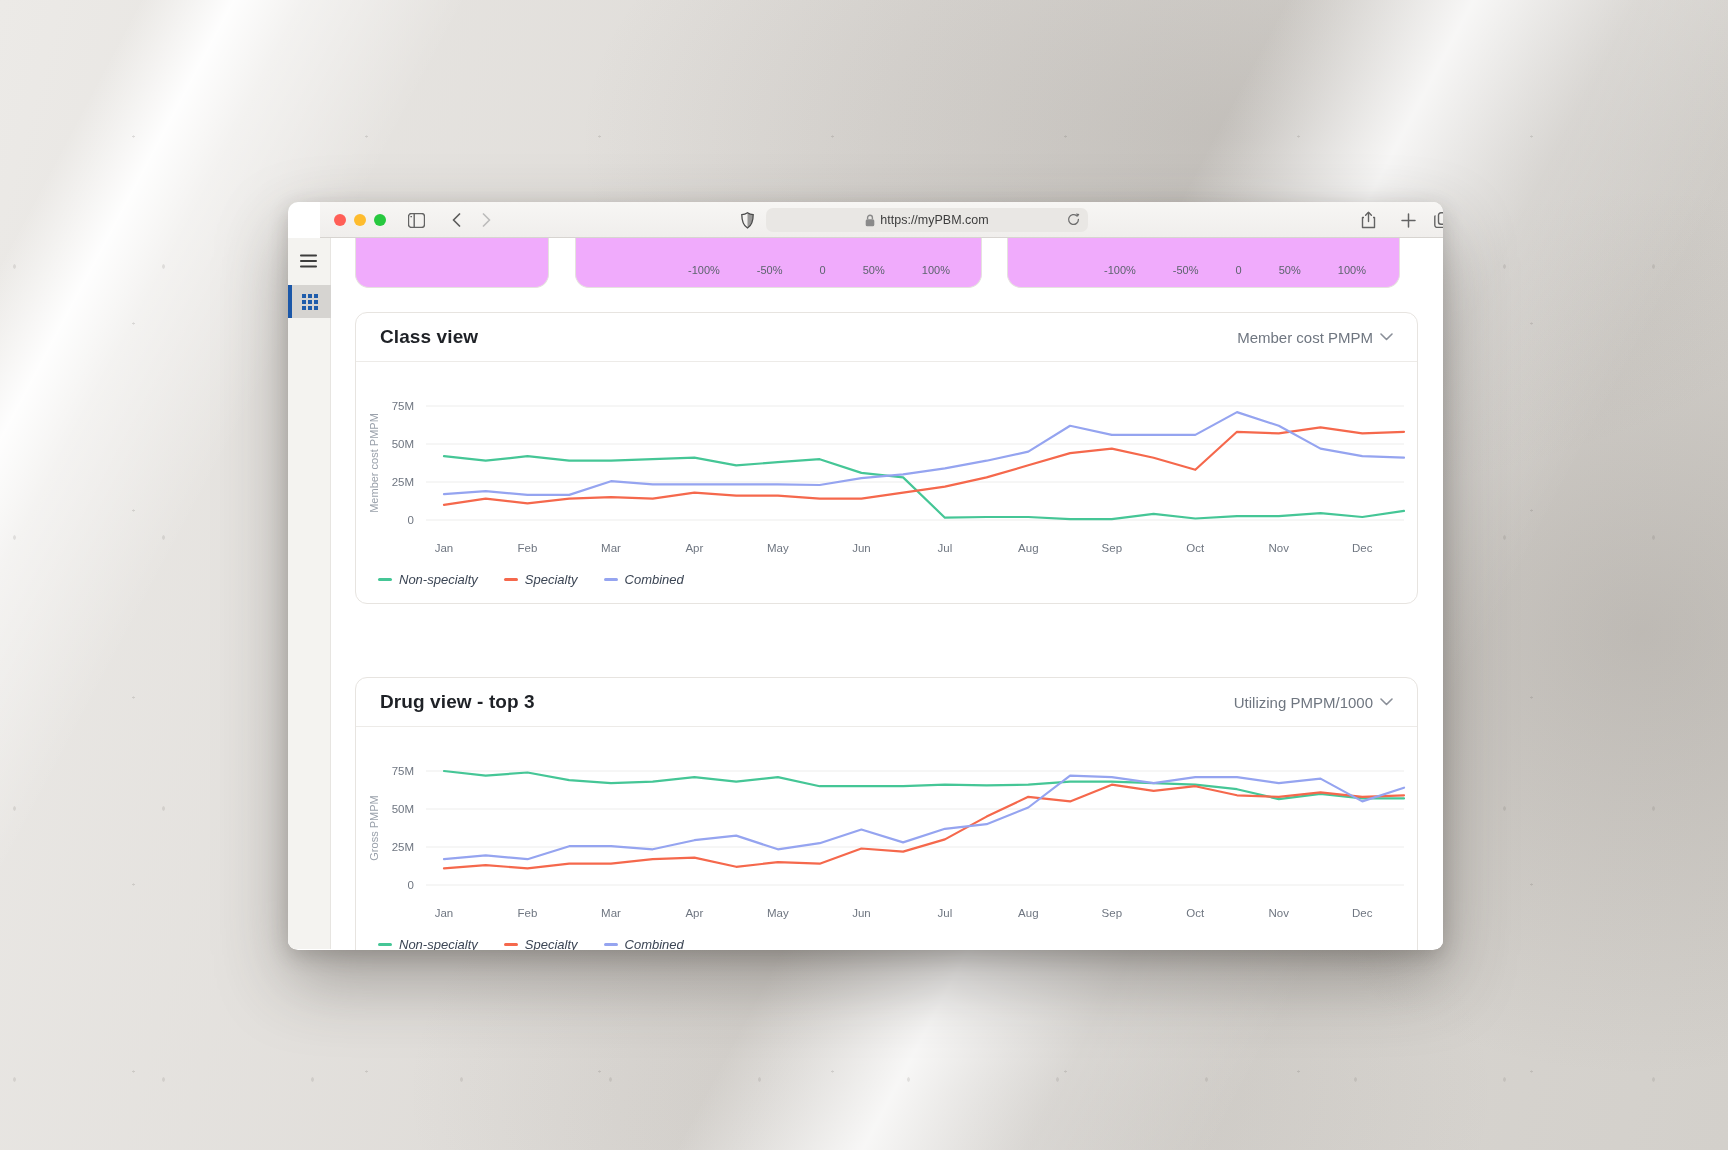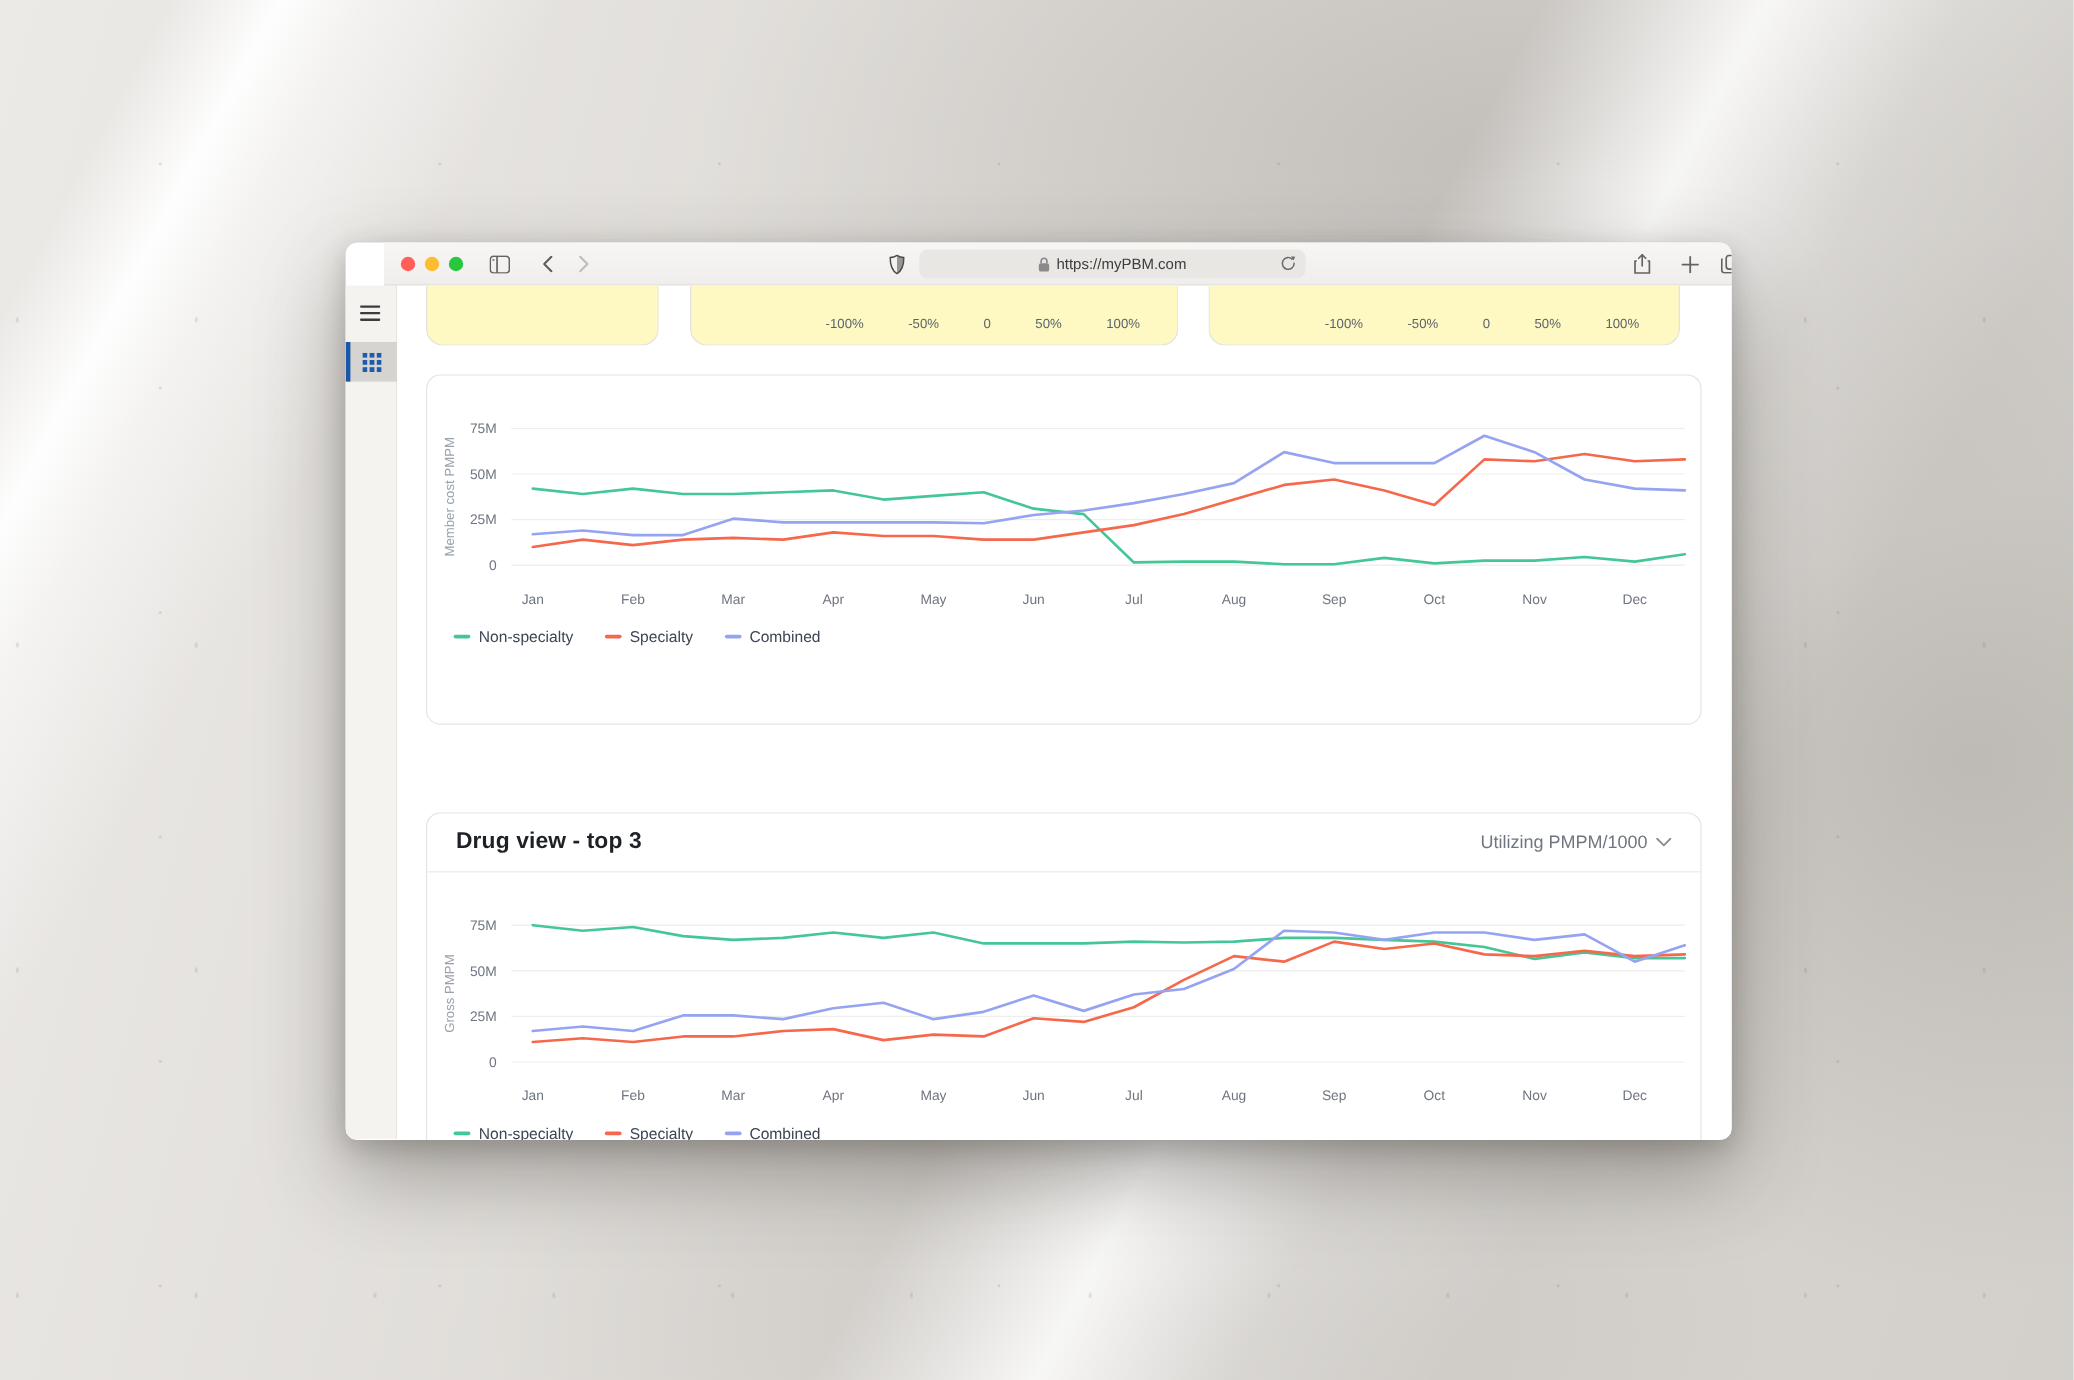--- a/index.html
+++ b/index.html
@@ -53,21 +53,21 @@
   .nav-sel { position:absolute; left:0; top:47px; width:43px; height:33px;
     background:#d6d4d1; display:flex; align-items:center; justify-content:center; }
   .nav-sel::before { content:""; position:absolute; left:0; top:0; bottom:0;
     width:4px; background:#1b57a8; }
 
   .main { flex:1; position:relative; background:#fff; }
 
   
   .minirow { position:absolute; left:24px; top:0; display:flex; }
   .mini { height:50px; border:1px solid #e5e2de; border-top:none;
-    border-radius:0 0 14px 14px; position:relative; background:#fef9c3; }
+    border-radius:0 0 14px 14px; position:relative; background:#f0abfc; }
   .mini.m1 { width:194px; margin-right:26px; }
   .mini.m2 { width:407px; margin-right:25px; }
   .mini.m3 { width:393px; }
   .mini-axis { position:absolute; bottom:11px; left:112px; width:262px;
     display:flex; justify-content:space-between; }
   .mini.m3 .mini-axis { left:96px; }
   .mini-axis span { font-size:11px; color:#5c636d; }
 
   
   .card { position:absolute; left:24px; width:1063px; background:#fff;
@@ -76,21 +76,21 @@
   .card.c2 { top:395px; height:292px;margin-top:44px; }
   .card-head { height:49px; padding:0 24px; display:flex; align-items:center;
     justify-content:space-between; border-bottom:1px solid #edebe8; }
   .card-title { font-size:19px; font-weight:bold; color:#1e2126; letter-spacing:.1px; }
   .dropdown { display:flex; align-items:center; gap:7px; cursor:pointer; }
   .dropdown-label { font-size:15px; color:#6f7680; }
   .chart-wrap { padding-top:8px;text-align:right; }
   svg.chart { display:block; }
   svg.chart text.tick  { font-size:11.5px; fill:#6f7681; font-family:"Liberation Sans",sans-serif; }
   svg.chart text.ytitle{ font-size:11px;  fill:#9aa1ab; font-family:"Liberation Sans",sans-serif; }
-  .legend { display:flex; gap:26px; padding:6px 0 0 22px; }
+  .legend { display:flex; gap:26px; padding:6px 0 0 22px;font-style:italic; }
   .legend-item { display:flex; align-items:center; gap:7px; }
   .legend-dash { width:14px; height:3px; border-radius:2px; }
   .legend-label { font-size:13px; color:#3b4554; }
 </style>
 </head>
 <body>
 
 <div class="backdrop"></div>
 <div class="speckles"></div>
 
@@ -207,20 +207,29 @@
               <span>-100%</span>
               <span>-50%</span>
               <span>0</span>
               <span>50%</span>
               <span>100%</span>
             </div>
         </div>
       </div>
 
       <div class="card c1">
+        <div class="card-head">
+          <span class="card-title">Class view</span>
+          <div class="dropdown">
+            <span class="dropdown-label">Member cost PMPM</span>
+            <svg width="13" height="8" viewBox="0 0 13 8">
+              <polyline points="1,1 6.5,6.5 12,1" fill="none" stroke="#8a8f98" stroke-width="1.6" stroke-linecap="round" stroke-linejoin="round"></polyline>
+            </svg>
+          </div>
+        </div>
         <div class="chart-wrap">
           <svg class="chart" width="1061" height="196" viewBox="0 0 1061 196">
               <line x1="70" y1="36" x2="1048" y2="36" stroke="#ededec" stroke-width="1"></line>
               <text x="58" y="40" text-anchor="end" class="tick">75M</text>
               <line x1="70" y1="74" x2="1048" y2="74" stroke="#ededec" stroke-width="1"></line>
               <text x="58" y="78" text-anchor="end" class="tick">50M</text>
               <line x1="70" y1="112" x2="1048" y2="112" stroke="#ededec" stroke-width="1"></line>
               <text x="58" y="116" text-anchor="end" class="tick">25M</text>
               <line x1="70" y1="150" x2="1048" y2="150" stroke="#ededec" stroke-width="1"></line>
               <text x="58" y="154" text-anchor="end" class="tick">0</text>

